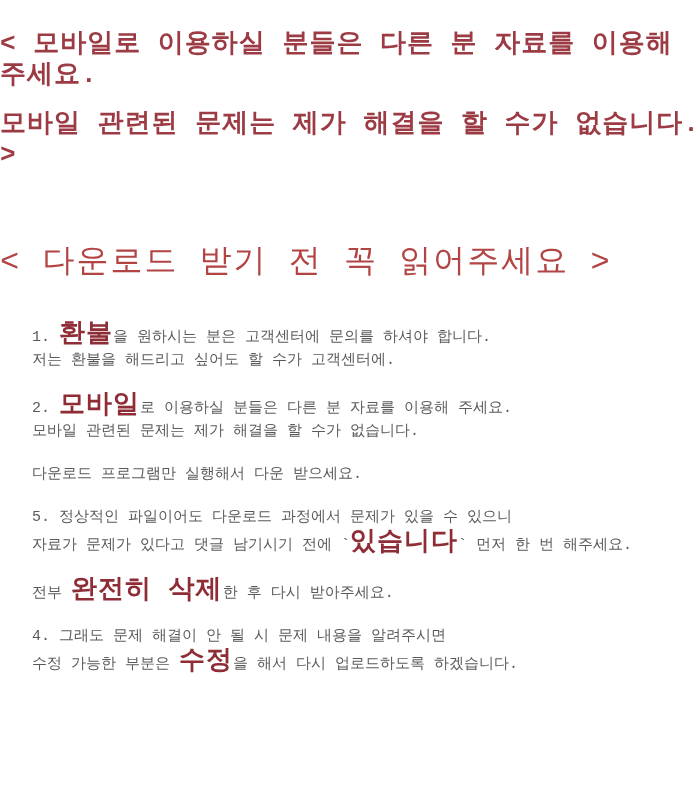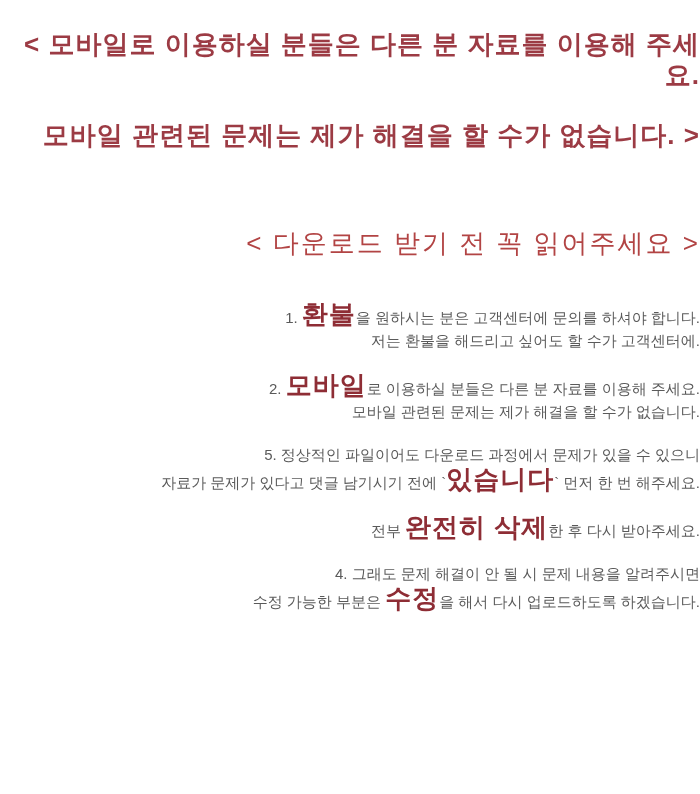--- a/index.html
+++ b/index.html
@@ -8,56 +8,58 @@
     background: #ffffff;
   }
   body {
     width: 700px;
     height: 794px;
     font-family: "Liberation Sans", "DejaVu Sans", sans-serif;
     overflow: hidden;
   }
   .page {
     width: 700px;
-    text-align: right;
+    text-align: left;
+    font-family: Liberation Mono, monospace;
   }
   
   .top-notice {
     color: var(--top-red, #9c3b44);
     font-weight: bold;
     font-size: 26px;
     letter-spacing: 1px;
   }
   .top-notice .tline {
     line-height: 31px;
   }
   .top-line1 { padding-top: 29px; }
-  .top-line2 { margin-top: 29px; }
+  .top-line2 { margin-top: 18px; }
 
   
   .section-title {
     margin-top: 74px;
     color: var(--title-red, #b24444);
-    font-size: 26px;
+    font-size: 32px;
     letter-spacing: 2px;
     line-height: 36px;
     font-weight: normal;
   }
 
   
   .notice-list {
     margin-top: 40px;
     color: var(--body-gray, #5a5a5a);
     font-size: 15px;
   }
   .notice-item {
     margin-bottom: 20px;
   }
   .notice-line {
     line-height: 23px;
+    padding-left: 32px;
   }
   .seg-normal {
     color: var(--body-gray, #5a5a5a);
     font-size: 15px;
   }
   .seg-emphasis {
     color: var(--em-red, #8e2d35);
     font-size: 26px;
     font-weight: bold;
     line-height: 1;
@@ -79,20 +81,21 @@
   <div class="notice-list">
       <div class="notice-item">
         <div class="notice-line"><span class="seg-normal">1. </span><span class="seg-emphasis">환불</span><span class="seg-normal">을 원하시는 분은 고객센터에 문의를 하셔야 합니다.</span></div>
         <div class="notice-line"><span class="seg-normal">저는 환불을 해드리고 싶어도 할 수가 고객센터에.</span></div>
       </div>
       <div class="notice-item">
         <div class="notice-line"><span class="seg-normal">2. </span><span class="seg-emphasis">모바일</span><span class="seg-normal">로 이용하실 분들은 다른 분 자료를 이용해 주세요.</span></div>
         <div class="notice-line"><span class="seg-normal">모바일 관련된 문제는 제가 해결을 할 수가 없습니다.</span></div>
       </div>
       <div class="notice-item">
+        <div class="notice-line"><span class="seg-normal">다운로드 프로그램만 실행해서 다운 받으세요.</span></div>
       </div>
       <div class="notice-item">
         <div class="notice-line"><span class="seg-normal">5. 정상적인 파일이어도 다운로드 과정에서 문제가 있을 수 있으니</span></div>
         <div class="notice-line"><span class="seg-normal">자료가 문제가 있다고 댓글 남기시기 전에 `</span><span class="seg-emphasis">있습니다</span><span class="seg-normal">` 먼저 한 번 해주세요.</span></div>
       </div>
       <div class="notice-item">
         <div class="notice-line"><span class="seg-normal">전부 </span><span class="seg-emphasis">완전히 삭제</span><span class="seg-normal">한 후 다시 받아주세요.</span></div>
       </div>
       <div class="notice-item">
         <div class="notice-line"><span class="seg-normal">4. 그래도 문제 해결이 안 될 시 문제 내용을 알려주시면</span></div>

